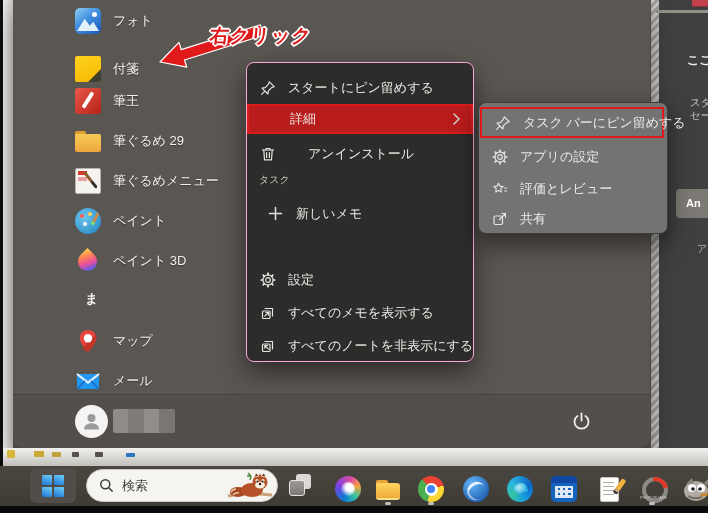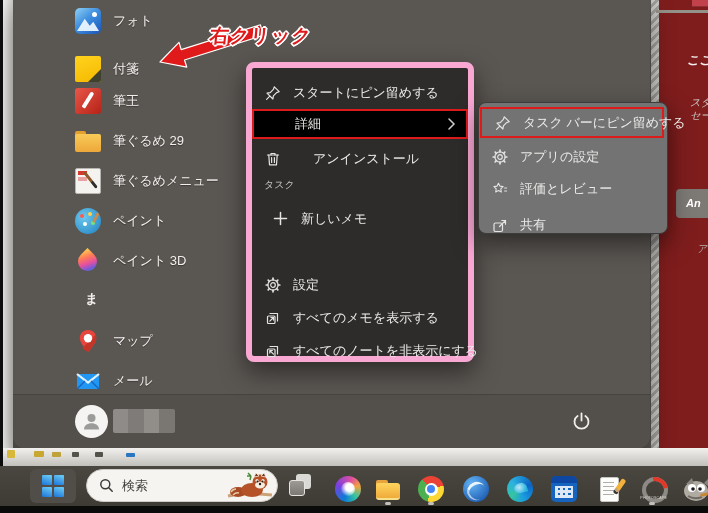--- a/index.html
+++ b/index.html
@@ -10,21 +10,21 @@
   
   .edge-left   { position:absolute; left:0; top:0; width:3px; height:466px; background:#0c0c0c; z-index:9; }
   .edge-lightL { position:absolute; left:3px; top:0; width:10px; height:448px; background:linear-gradient(90deg,#efeeec,#cfcdc9); z-index:1; }
   .edge-bottom { position:absolute; left:0; top:506px; width:708px; height:7px; background:#0a0a0a; z-index:9; }
   .desktop-strip { position:absolute; left:0; top:448px; width:708px; height:18px; background:linear-gradient(180deg,#f2f1ee,#c2c0bb); z-index:2; }
   .frag { position:absolute; border-radius:1px; }
 
   
   .scroll-strip { position:absolute; left:651px; top:0; width:8px; height:448px; z-index:1;
     background:repeating-linear-gradient(135deg,#c9c7c3 0 3px,#a09e9a 3px 6px); }
-  .behind-win { position:absolute; left:659px; top:0; width:49px; height:448px; background:#7f1d1d; z-index:1;font-style:italic; }
+  .behind-win { position:absolute; left:659px; top:0; width:49px; height:448px; background:#404040; z-index:1; }
   .bw-red { position:absolute; left:33px; top:0; width:18px; height:7px; background:#c2424c; border-bottom:1px solid #8e2f36; }
   .bw-line { position:absolute; left:-3px; top:10px; width:55px; height:3px; background:#949189; }
   .bw-head { position:absolute; left:28px; top:52px; font-size:12px; font-weight:bold; color:#f2f1ef; white-space:nowrap; }
   .bw-sub  { position:absolute; font-size:10.5px; color:#ccc9c5; white-space:nowrap; }
   .bw-btn  { position:absolute; left:17px; top:189px; width:42px; height:29px; background:#7d7974; border-radius:4px;
              color:#fff; font-weight:bold; font-size:11px; line-height:29px; padding-left:10px; }
   .bw-frag2 { position:absolute; left:38px; top:242px; font-size:10px; color:#b5b2ae; }
 
   
   .start-menu { position:absolute; left:13px; top:0; width:637px; height:448px; background:#5a5652;
@@ -65,28 +65,28 @@
   .user-band { position:absolute; left:0; right:0; top:394px; height:54px; background:#53504c;
      border-top:1px solid rgba(0,0,0,.15); border-radius:0 0 12px 12px; }
   .avatar { position:absolute; left:62px; top:10px; width:33px; height:33px; border-radius:50%; background:#f5f4f2;
      display:flex; align-items:center; justify-content:center; }
   .name-blur { position:absolute; left:100px; top:14px; width:62px; height:24px; border-radius:2px;
      background:linear-gradient(90deg,#8e8b88 0 25%,#7e7b78 25% 50%,#918e8a 50% 75%,#7a7773 75% 100%); filter:blur(.6px); }
   .power-btn { position:absolute; left:553px; top:11px; width:30px; height:30px; display:flex; align-items:center; justify-content:center; border-radius:4px; }
 
   
   .cmenu { position:absolute; left:246px; top:62px; width:228px; height:300px; background:#2d2c2a;
-     border:6px solid #f9a8d4; border-radius:8px; z-index:4; box-shadow:0 10px 24px rgba(0,0,0,.5); }
+     border:1px solid #f9a8d4; border-radius:8px; z-index:4; box-shadow:0 10px 24px rgba(0,0,0,.5); }
   .smenu { position:absolute; left:478px; top:102px; width:190px; height:132px; background:#737373;
      border:1px solid #3d3c3a; border-radius:8px; z-index:5; box-shadow:0 10px 24px rgba(0,0,0,.5); }
   .m-row { position:absolute; left:0; right:0; display:flex; align-items:center; padding:0 10px 0 12px; gap:12px; cursor:default; }
   .m-label { font-size:13px; color:#eceae8; white-space:nowrap; }
   .m-section { position:absolute; left:12px; font-size:10px; color:#c4c2bf; }
   .m-icon { width:17px; height:17px; flex:none; display:flex; align-items:center; justify-content:center; }
-  .row-red { border:2px solid #dd1b1b; background:#000000;gap:12px; }
+  .row-red { border:2px solid #dd1b1b; background:#b91c1c;gap:12px; }
   .row-red-sub { border:2px solid #dd1b1b; }
   .chev { margin-left:auto; width:9px; height:14px; flex:none; }
 
   
   .anno-text { position:absolute; left:210px; top:23px; z-index:6; font-size:19px; font-weight:bold; color:#e01a1a;
      transform:skewX(-6deg); letter-spacing:1px; white-space:nowrap;
      text-shadow:-2px 0 0 #fff,2px 0 0 #fff,0 -2px 0 #fff,0 2px 0 #fff,-1px -1px 0 #fff,1px 1px 0 #fff,1px -1px 0 #fff,-1px 1px 0 #fff; }
   .anno-arrow { position:absolute; left:152px; top:22px; z-index:6; }
 
   
@@ -334,21 +334,21 @@
     <div class="m-row" style="top:70px; height:32px;">
       <span class="m-icon">
         <svg width="16" height="16" viewBox="0 0 16 16" fill="none" stroke="#e6e4e2" stroke-width="1.1" stroke-linejoin="round" stroke-linecap="round">
           <path d="M6.5 2.2 l1.4 2.9 3.2.5 -2.3 2.2 .5 3.2 -2.8-1.5 -2.8 1.5 .5-3.2 L1.9 5.6 l3.2-.5 z"></path>
           <path d="M12.6 7 h2 M12.6 10 h2"></path>
         </svg>
       </span>
       <span class="m-label">評価とレビュー</span>
     </div>
 
-    <div class="m-row" style="top:101px; height:30px;align-items:flex-end;">
+    <div class="m-row" style="top:101px; height:30px;">
       <span class="m-icon">
         <svg width="16" height="16" viewBox="0 0 16 16" fill="none" stroke="#e6e4e2" stroke-width="1.2" stroke-linecap="round" stroke-linejoin="round">
           <rect x="2" y="5" width="8.5" height="8.5" rx="1.5"></rect>
             <path d="M7.5 8.5 L13.5 2.5 M9.8 2.5 h3.7 v3.7"></path>
         </svg>
       </span>
       <span class="m-label">共有</span>
     </div>
   </div>
 

